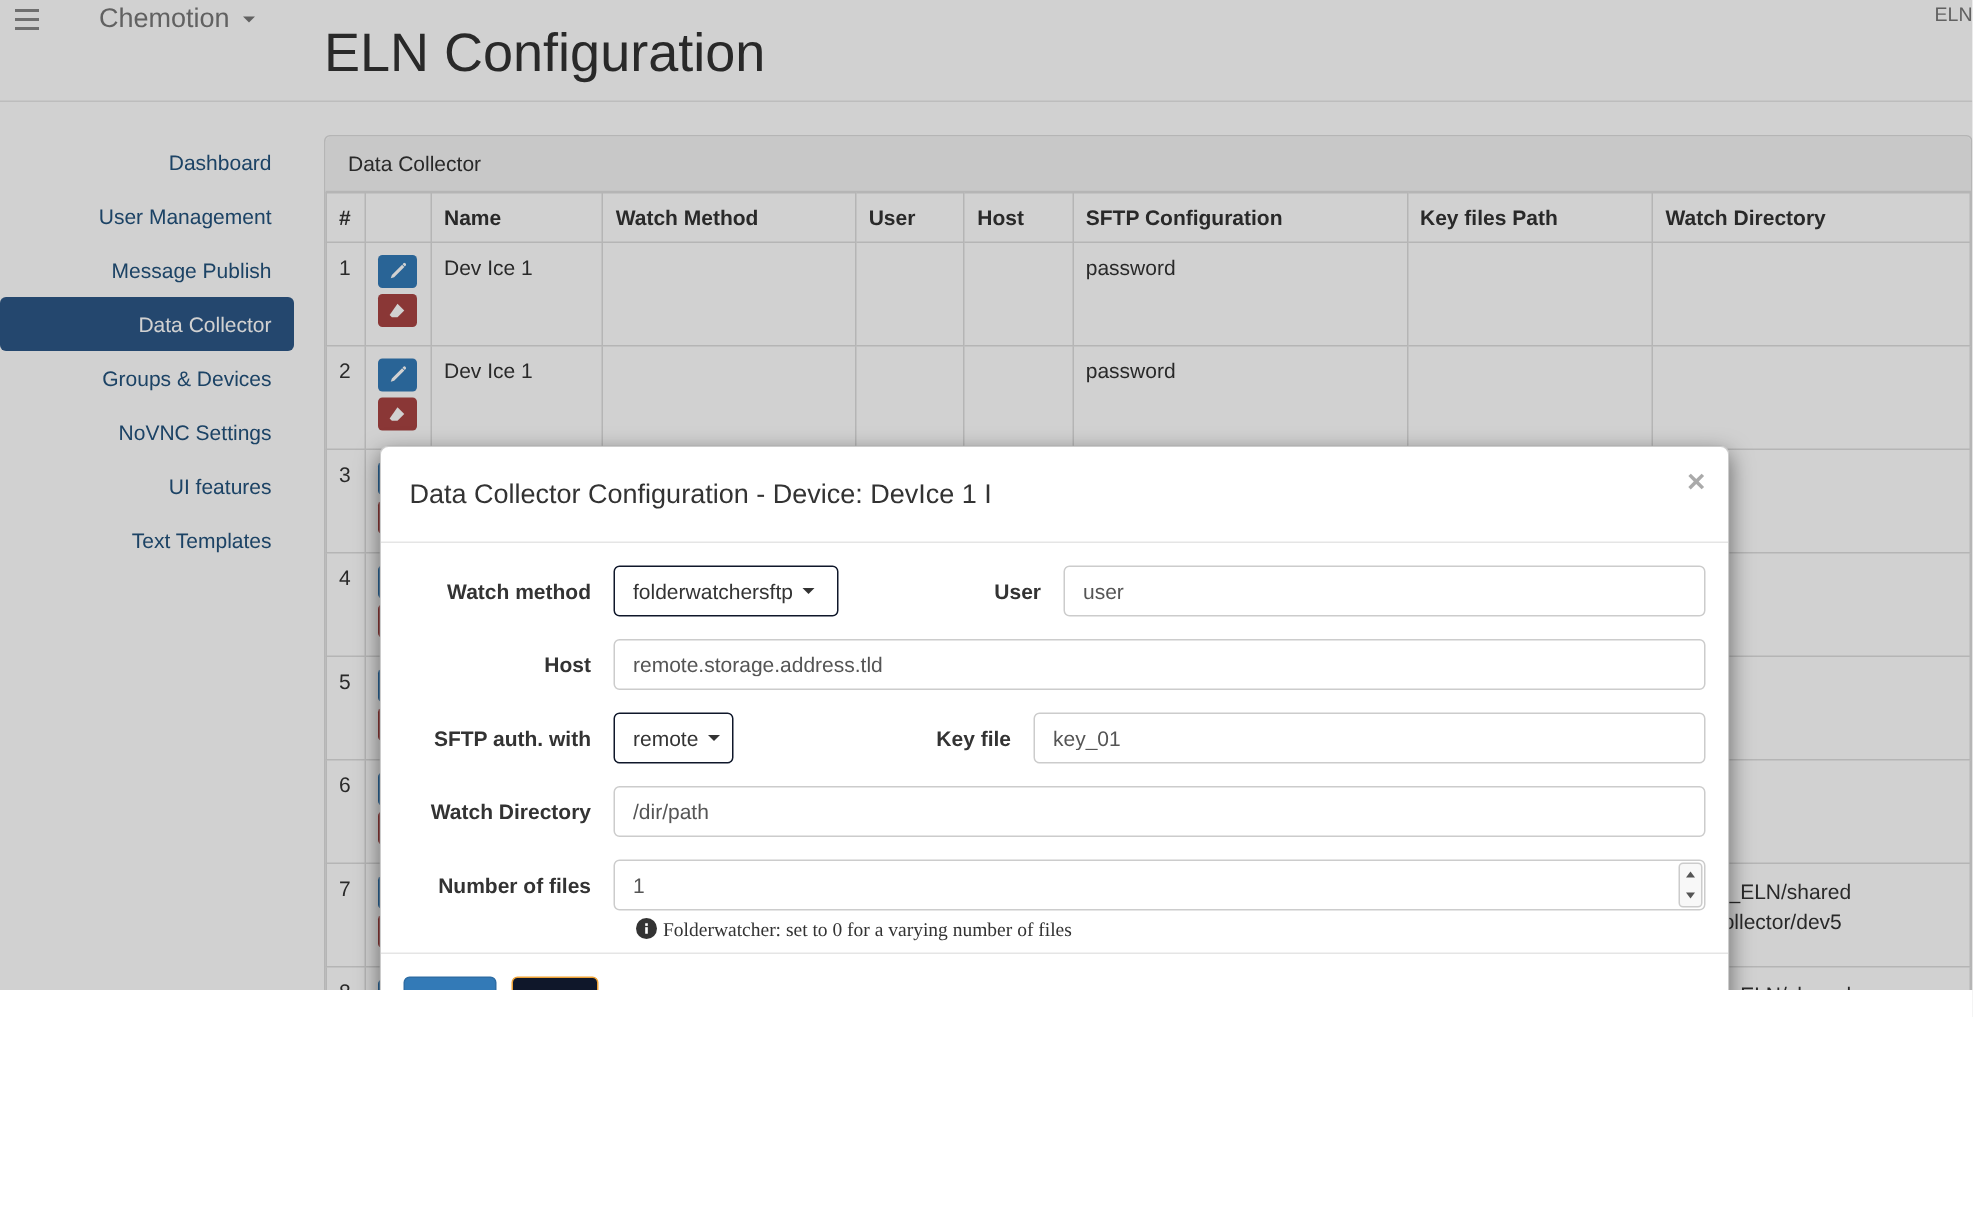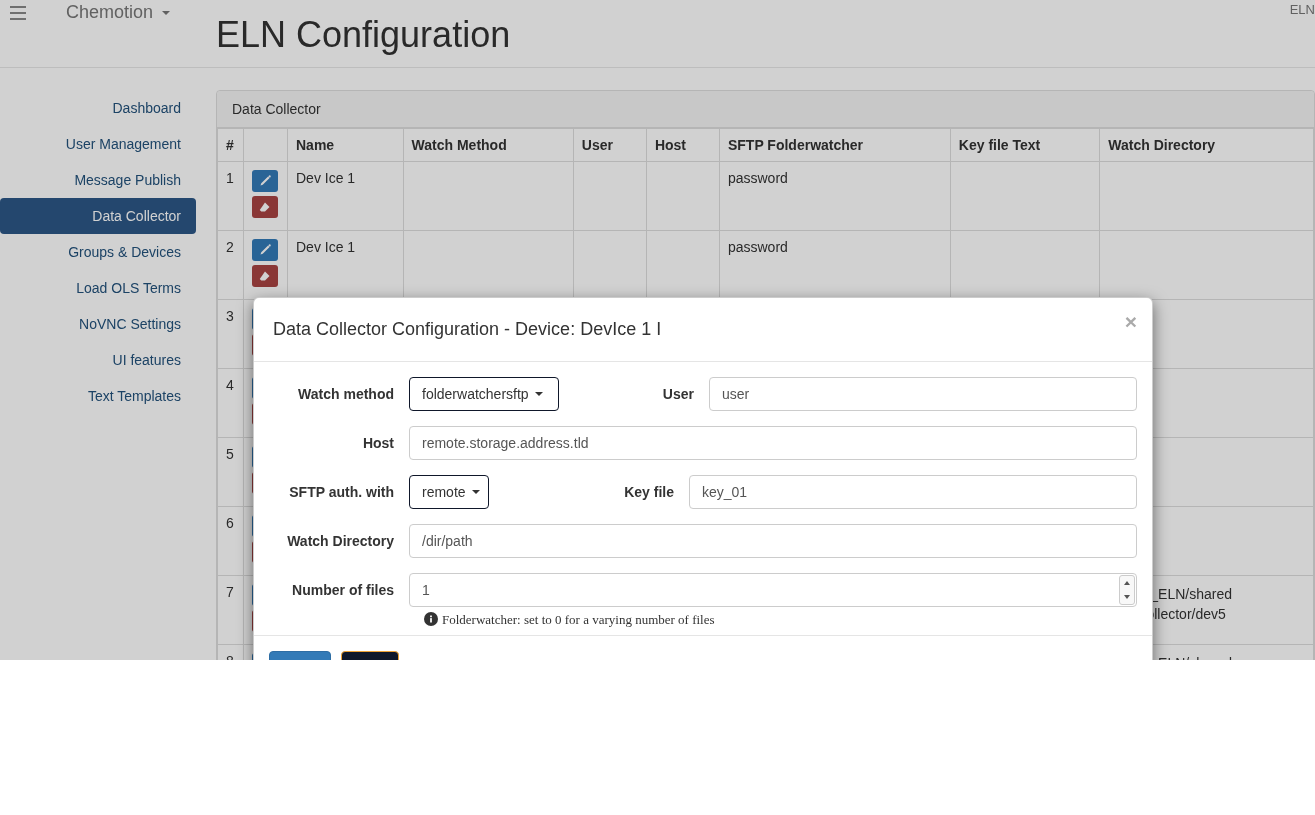--- a/index.html
+++ b/index.html
@@ -92,40 +92,39 @@
     <span class="eln-top">ELN</span>
     <div class="page-title">ELN Configuration</div>
   </div>
 
   <div class="sidebar" id="sidebar">
       <div class="nav-item"><span>Dashboard</span></div>
       <div class="nav-item"><span>User Management</span></div>
       <div class="nav-item"><span>Message Publish</span></div>
       <div class="nav-item active"><span>Data Collector</span></div>
       <div class="nav-item"><span>Groups &amp; Devices</span></div>
-      <div class="nav-item"><span>Load OLS Terms</span></div>
       <div class="nav-item"><span>NoVNC Settings</span></div>
       <div class="nav-item"><span>UI features</span></div>
       <div class="nav-item"><span>Text Templates</span></div>
     </div>
 
   <div class="main">
     <div class="panel">
       <div class="panel-head">Data Collector</div>
       <table class="tbl">
         <thead>
             <tr id="thead-row">
               <th class="num-col">#</th>
               <th class="act-col"></th>
               <th>Name</th>
               <th>Watch Method</th>
               <th>User</th>
               <th>Host</th>
-              <th>SFTP Folderwatcher</th>
-              <th>Key file Text</th>
+              <th>SFTP Configuration</th>
+              <th>Key files Path</th>
               <th>Watch Directory</th>
             </tr>
           </thead>
         <tbody id="tbody">
             <tr>
               <td class="num-col">1</td>
               <td class="act-col">
                 <div class="icon-btn blue">
                   <span>
                     <svg width="12" height="12" viewBox="0 0 16 16">

